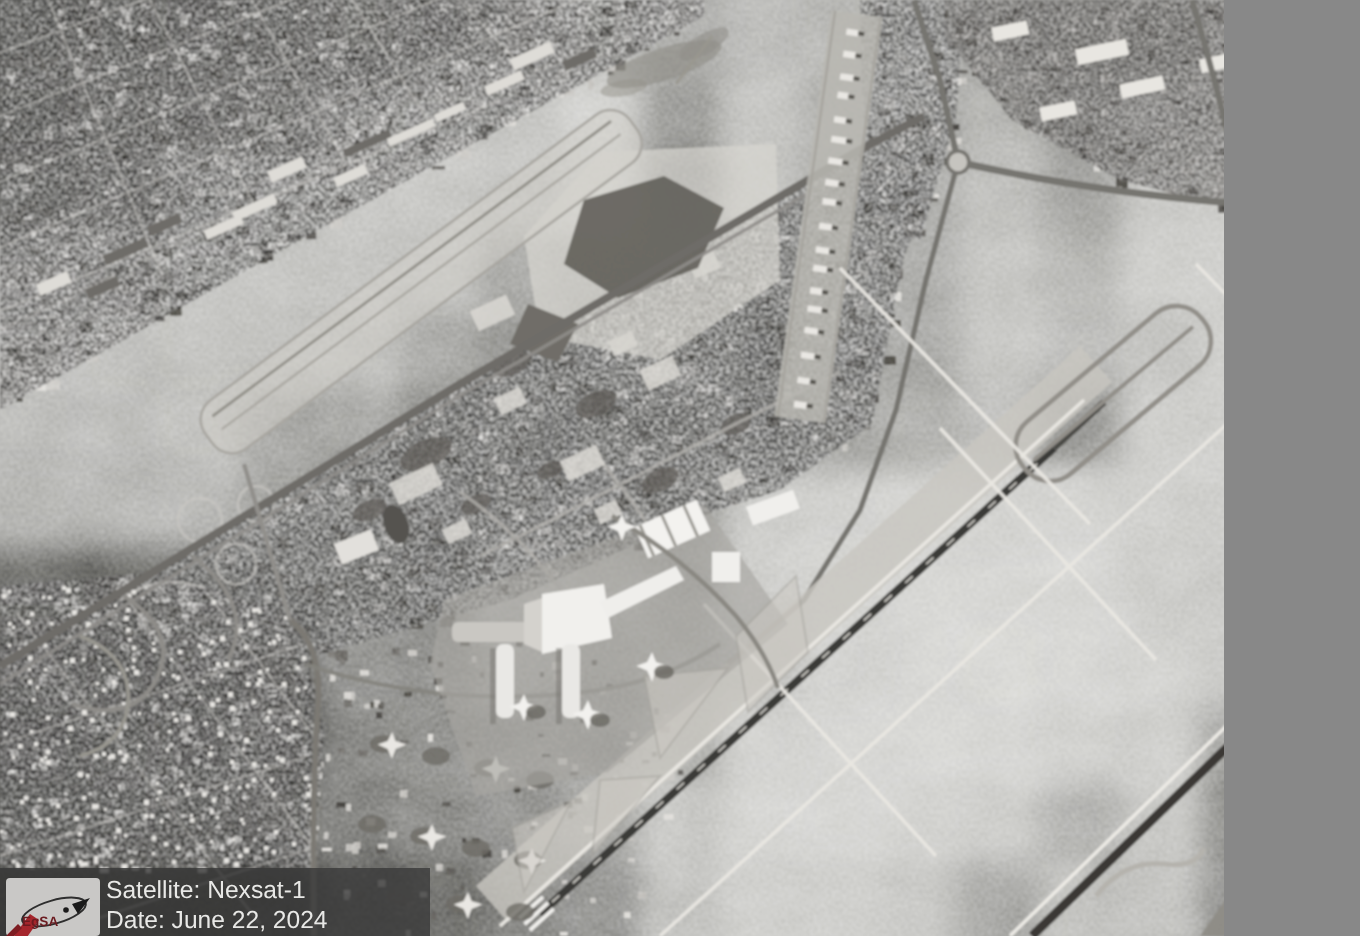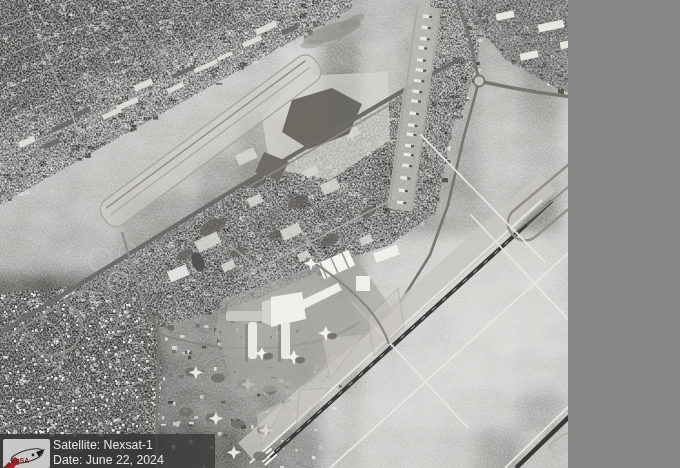--- a/index.html
+++ b/index.html
@@ -1,16 +1,16 @@
 <!DOCTYPE html>
 <html><head>
 <meta charset="utf-8">
 <style>
 html,body{margin:0;padding:0;background:#888;}
-#stage{position:relative;width:568px;height:468px;overflow:hidden;font-family:"Liberation Sans",sans-serif;}
+#stage{position:relative;width:612px;height:468px;overflow:hidden;font-family:"Liberation Sans",sans-serif;}
 </style>
 </head>
 <body>
 <div id="stage">
 <svg width="680" height="468" viewBox="0 0 680 468" xmlns="http://www.w3.org/2000/svg">
 <defs>
 <filter id="bigblur" x="-20%" y="-20%" width="140%" height="140%">
           <feGaussianBlur stdDeviation="7"></feGaussianBlur>
         </filter>
 <filter id="soften">

